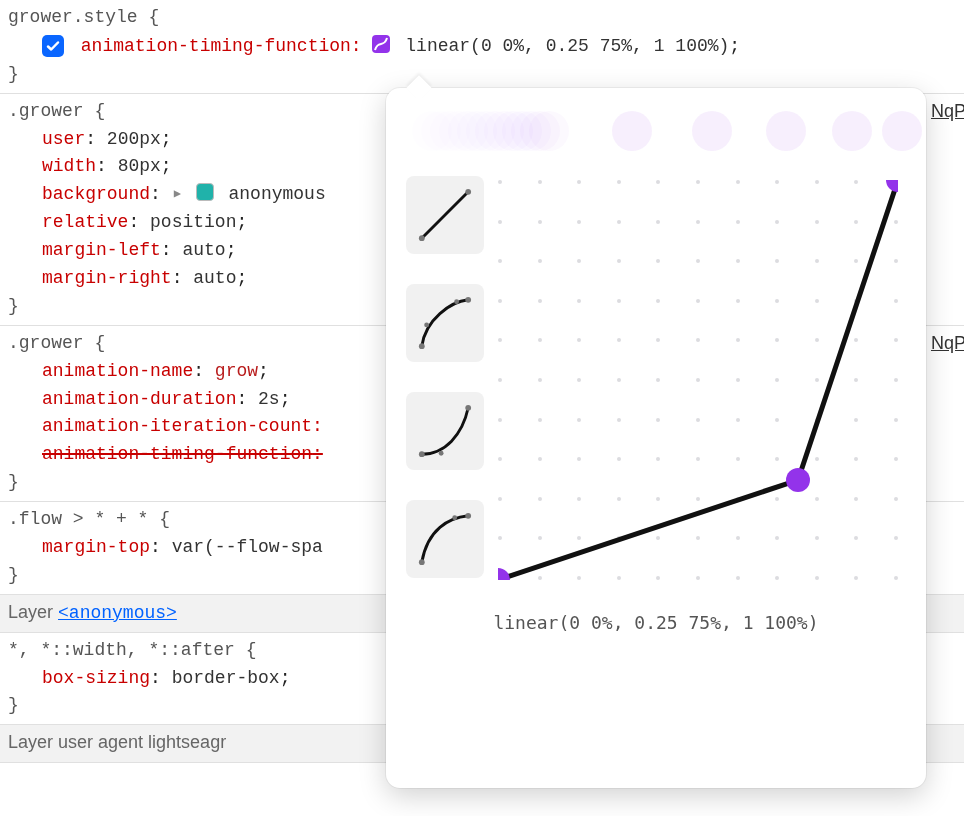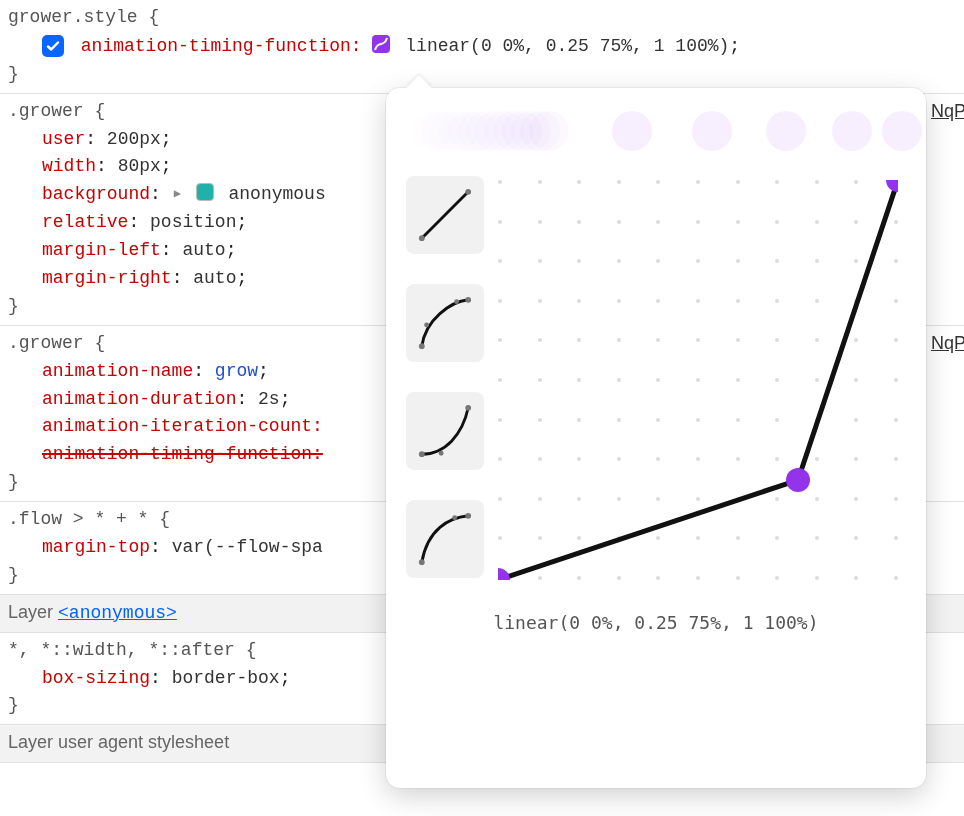--- a/index.html
+++ b/index.html
@@ -23,21 +23,21 @@
     padding: 4px 8px 4px 8px;
     line-height: 1.55;
     position: relative;
   }
   .rule-block.shaded {
     background: #f2f2f2;
   }
   .selector { color: #555; }
   .prop { color: #c80000; }
   .val { color: #333; }
-  .val-link { color: #1d4ed8; }
+  .val-link { color: #b91c1c; }
   .brace { color: #555; }
   .indent { padding-left: 34px; display: block; position: relative; }
   .checkbox {
     display: inline-flex;
     width: 22px; height: 22px;
     background: #0a66ff;
     border-radius: 5px;
     align-items: center;
     justify-content: center;
     margin-right: 6px;
@@ -235,21 +235,21 @@
   </div>
 
   <div class="rule-block">
     <span class="selector">*, *::width, *::after</span>
     <span class="brace"> {</span>
     <span class="indent"><span class="prop">box-sizing</span><span>: </span><span class="val">border-box</span><span>;</span></span>
     <span class="brace">}</span>
   </div>
 
   <div class="rule-block shaded">
-    <span class="layer-label">Layer user agent stylesheet</span>
+    <span class="layer-label">Layer user agent lightseagr</span>
   </div>
 
 </div>
 
 <div class="popover">
 
   <div class="anim-strip" id="anim-strip">
       <div class="anim-dot trail" style="left: 0px; opacity: 0.08;"></div>
       <div class="anim-dot trail" style="left: 9px; opacity: 0.095;"></div>
       <div class="anim-dot trail" style="left: 18px; opacity: 0.11;"></div>

